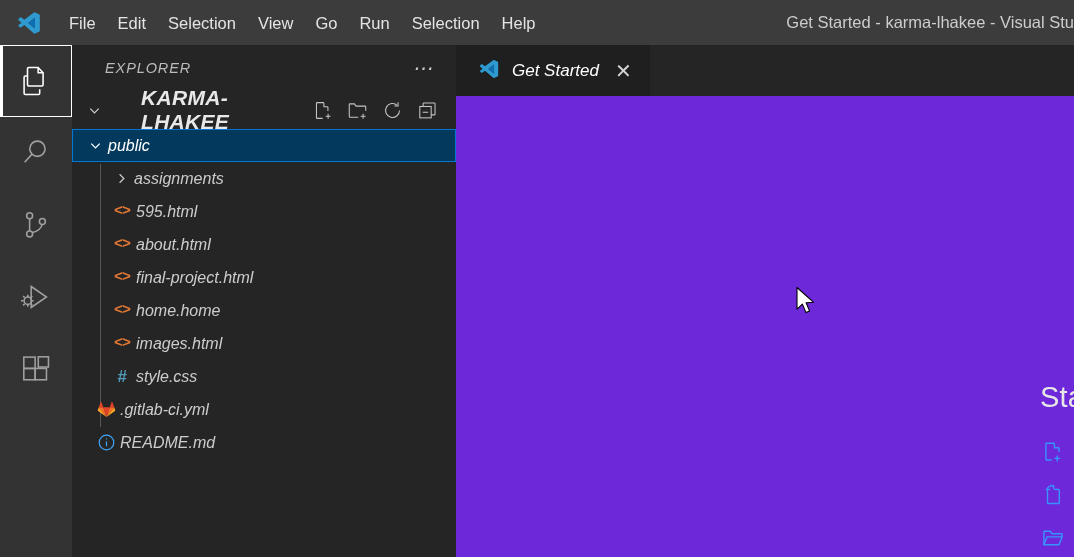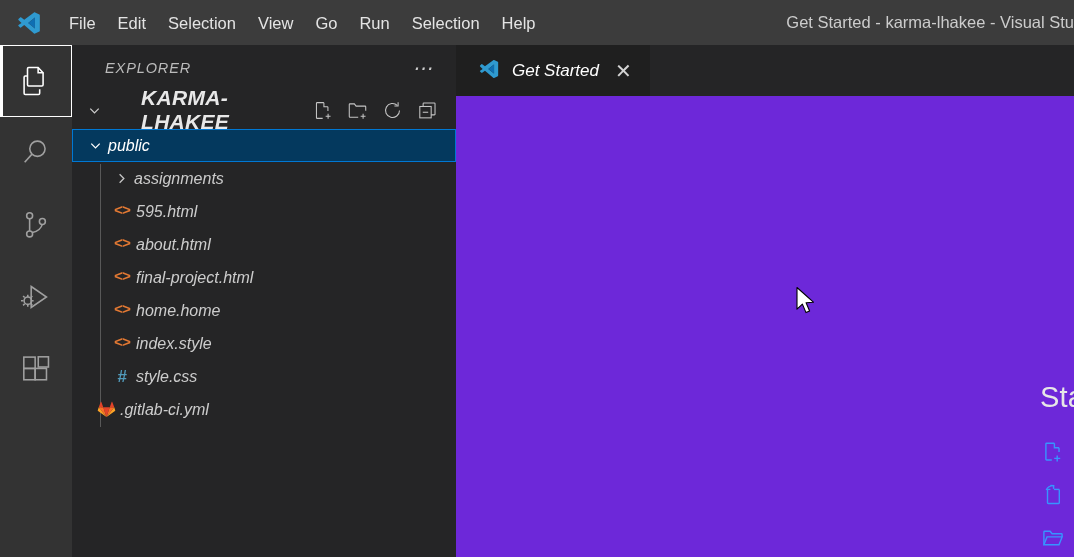--- a/index.html
+++ b/index.html
@@ -288,21 +288,21 @@
           <span class="ficon">
               <span class="code-icon">&lt;&gt;</span>
             </span>
           <span class="label">home.home</span>
         </div>
 
         <div class="row lvl2">
           <span class="ficon">
               <span class="code-icon">&lt;&gt;</span>
             </span>
-          <span class="label">index.style</span>
+          <span class="label">images.html</span>
         </div>
 
         <div class="row lvl2">
           <span class="ficon">
               <span class="hash-icon">#</span>
             </span>
           <span class="label">style.css</span>
         </div>
 
         <div class="row lvl1" style="padding-left:20px">
@@ -313,20 +313,30 @@
               <path d="M2.2 9.2 1 13a.8.8 0 0 0 .3.9l10.7 7.6z" fill="#fca326"></path>
               <path d="M2.2 9.2h5.7L5.5 2.6c-.13-.37-.66-.37-.79 0z" fill="#e24329"></path>
               <path d="M12 21.5 16.1 9.2h5.7z" fill="#fc6d26"></path>
               <path d="M21.8 9.2 23 13a.8.8 0 0 1-.3.9L12 21.5z" fill="#fca326"></path>
               <path d="M21.8 9.2h-5.7l2.4-6.6c.13-.37.66-.37.79 0z" fill="#e24329"></path>
             </svg>
           </span>
           <span class="label">.gitlab-ci.yml</span>
         </div>
 
+        <div class="row lvl1" style="padding-left:20px">
+          <span class="ficon">
+            <svg width="19" height="19" viewBox="0 0 24 24" fill="none" stroke="#42a5f5" stroke-width="1.5">
+              <circle cx="12" cy="12" r="9.2"></circle>
+              <path d="M12 10.6v6.2"></path>
+              <circle cx="12" cy="7.4" r="0.9" fill="#42a5f5" stroke="none"></circle>
+            </svg>
+          </span>
+          <span class="label">README.md</span>
+        </div>
 
       </div>
     </div>
 
     <div class="editor">
 
       <div class="tabbar">
         <div class="tab">
           <span>
             <svg width="22" height="22" viewBox="0 0 24 24">

